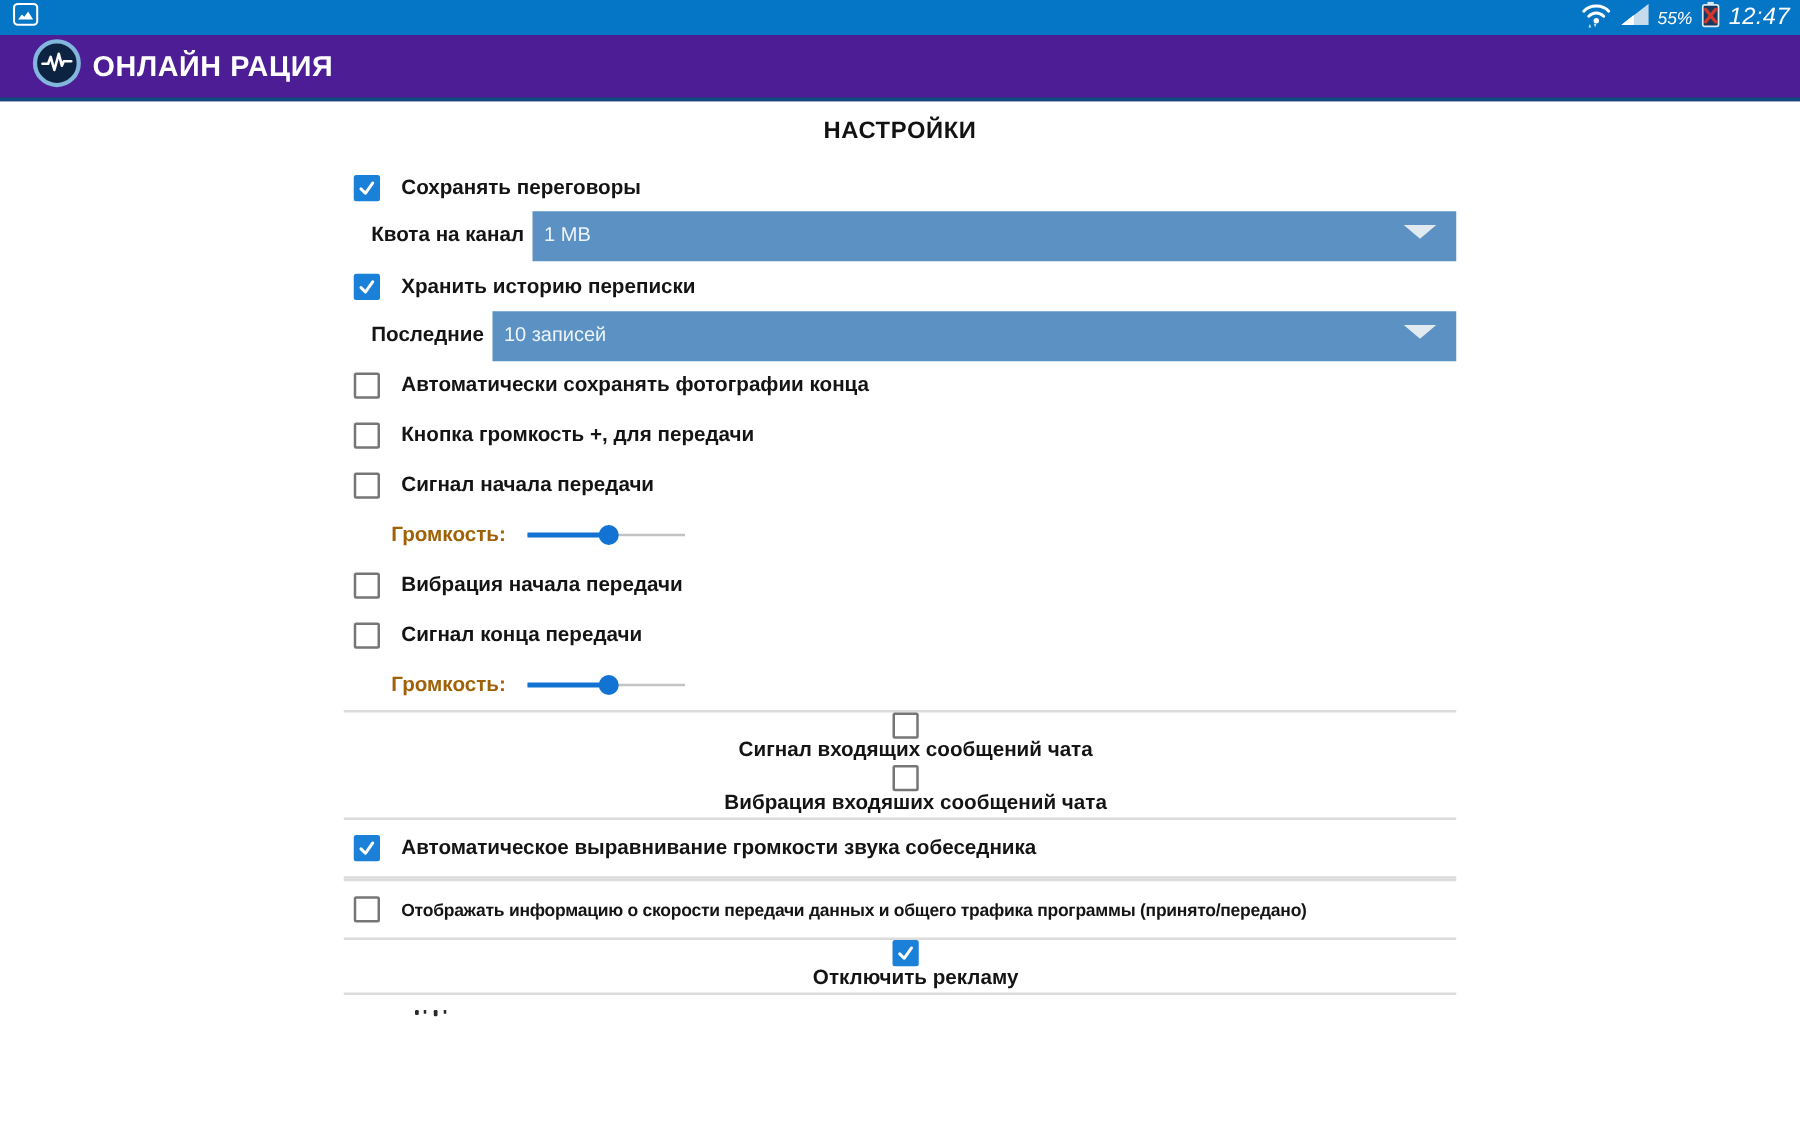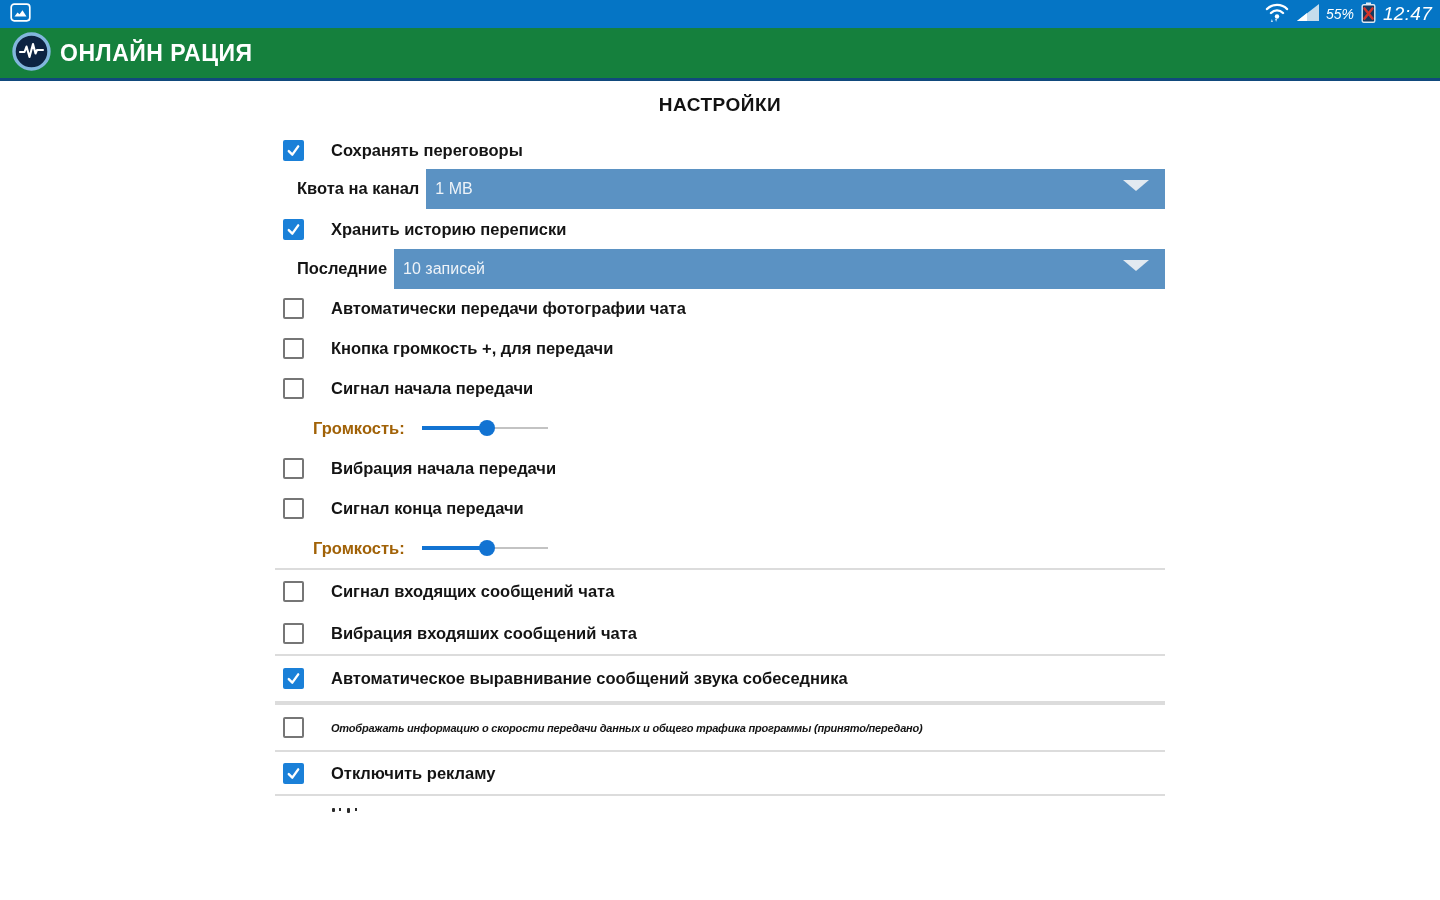--- a/index.html
+++ b/index.html
@@ -12,53 +12,53 @@
   
   .statusbar {
     height:28px; background:#0575c5;
     display:flex; align-items:center; justify-content:space-between;
     padding:0 8px 0 10px;
   }
   .sb-right { display:flex; align-items:center; gap:7px;font-style:italic; }
   .sb-time { color:#ffffff; font-size:19px; font-weight:400; letter-spacing:.3px; }
   .sb-pct  { color:#ffffff; font-size:14px; }
   .appbar {
-    height:53px; background:#15803d;
+    height:53px; background:#4c1d95;
     border-bottom:3px solid #11497c;
-    display:flex; align-items:center; padding-left:11px;
+    display:flex; align-items:center; padding-left:25px;
   }
   .appbar-title {
     color:#ffffff; font-size:23px; font-weight:bold; letter-spacing:.5px;
     margin-left:8px;
   }
   
   .content { width:890px; margin-left:275px; }
   .page-title {
     text-align:center; font-size:19px; font-weight:bold; color:#121212;
     letter-spacing:.5px; margin:12px 0 0; height:24px; line-height:24px;
   }
   .row {
     display:flex; align-items:center; height:40px; padding-left:8px;
   }
   .row.first { margin-top:13px; }
-  .row.h42 { height:42px; }
+  .row.h42 { height:42px;flex-direction:column; }
   .row.h45 { height:45px; }
   .cb {
     width:21px; height:21px; flex:none;
     border:2px solid #767676; border-radius:2px; background:#fff;
     display:flex; align-items:center; justify-content:center;
   }
   .cb svg { display:none; }
   .cb.checked { border:none; background:#1a80d8; }
   .cb.checked svg { display:block; }
   .row-label {
-    margin-left:27px; font-size:16.5px; font-weight:bold; color:#141414;
+    margin-left:17px; font-size:16.5px; font-weight:bold; color:#141414;
     white-space:nowrap;
   }
-  .row-label.condensed { font-size:11px; letter-spacing:-0.2px;font-style:italic; }
+  .row-label.condensed { font-size:14px; letter-spacing:-0.2px; }
   
   .dd-row { display:flex; align-items:center; height:31px; margin:3px 0 5px; }
   .dd-row.dd2 { margin:4px 0 4px; }
   .dd-label { margin-left:22px; font-size:16.5px; font-weight:bold; color:#141414; white-space:nowrap; }
   .dropdown {
     flex:1; height:40px; margin-left:7px; background:#5b92c3;
     position:relative; display:flex; align-items:center; cursor:pointer;
   }
   .dropdown .val { color:#eef3f8; font-size:16px; margin-left:9px; }
   .dd-arrow {
@@ -165,21 +165,21 @@
     <span class="dropdown">
       <span class="val">10 записей</span>
       <span class="dd-arrow"></span>
     </span>
   </div>
 
   <div class="row">
     <span class="cb">
       
     </span>
-    <span class="row-label">Автоматически передачи фотографии чата</span>
+    <span class="row-label">Автоматически сохранять фотографии конца</span>
   </div>
   <div class="row">
     <span class="cb">
       
     </span>
     <span class="row-label">Кнопка громкость +, для передачи</span>
   </div>
   <div class="row">
     <span class="cb">
       
@@ -234,21 +234,21 @@
   </div>
 
   <div class="divider"></div>
 
   <div class="row h45">
     <span class="cb checked">
       <svg width="15" height="13" viewBox="0 0 24 22">
           <path d="M4 12 l6 6 L20 4" stroke="#fff" stroke-width="4" fill="none" stroke-linecap="round" stroke-linejoin="round"></path>
         </svg>
     </span>
-    <span class="row-label">Автоматическое выравнивание сообщений звука собеседника</span>
+    <span class="row-label">Автоматическое выравнивание громкости звука собеседника</span>
   </div>
 
   <div class="divider"></div>
 
 
   <div class="divider"></div>
 
   <div class="row h45">
     <span class="cb">
       

